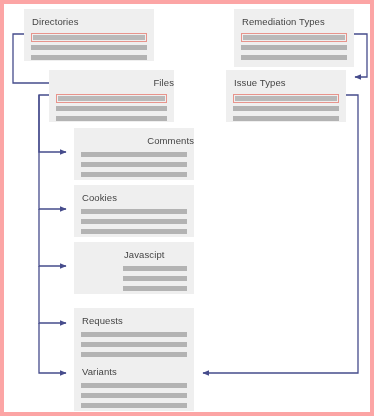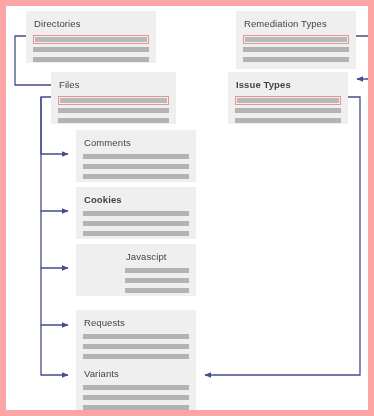--- a/index.html
+++ b/index.html
@@ -9,21 +9,21 @@
     background: #ffffff;
   }
   body {
     font-family: "Liberation Sans", sans-serif;
   }
   #canvas {
     position: relative;
     width: 374px;
     height: 416px;
     background: #ffffff;
-    border: 6px solid #fca5a5;
+    border: 4px solid #fca5a5;
     box-sizing: border-box;
     overflow: hidden;
   }
   #edges {
     position: absolute;
     left: 0;
     top: 0;
     width: 374px;
     height: 416px;
     pointer-events: none;
@@ -99,41 +99,41 @@
     <div class="node-title">Directories</div>
     <div class="node-rows">
       <div class="row key">
           <span class="keybar"></span>
         </div>
       <div class="row"></div>
       <div class="row"></div>
     </div>
   </div>
 
-  <div class="node" style="left:45px; top:66px; width:125px; height:52px;">
+  <div class="node" style="left:45px; top:66px; width:125px; height:52px;text-align:right;">
     <div class="node-title">Files</div>
     <div class="node-rows">
       <div class="row key">
           <span class="keybar"></span>
         </div>
       <div class="row"></div>
       <div class="row"></div>
     </div>
   </div>
 
-  <div class="node" style="left:70px; top:124px; width:120px; height:52px;">
+  <div class="node" style="left:70px; top:124px; width:120px; height:52px;text-align:right;">
     <div class="node-title">Comments</div>
     <div class="node-rows">
       <div class="row"></div>
       <div class="row"></div>
       <div class="row"></div>
     </div>
   </div>
 
-  <div class="node" style="left:70px; top:181px; width:120px; height:52px;font-weight:bold;">
+  <div class="node" style="left:70px; top:181px; width:120px; height:52px;">
     <div class="node-title">Cookies</div>
     <div class="node-rows">
       <div class="row"></div>
       <div class="row"></div>
       <div class="row"></div>
     </div>
   </div>
 
   <div class="node" style="left:70px; top:238px; width:120px; height:52px;padding-left:42px;">
     <div class="node-title">Javascipt</div>
@@ -166,21 +166,21 @@
     <div class="node-title">Remediation Types</div>
     <div class="node-rows">
       <div class="row key">
           <span class="keybar"></span>
         </div>
       <div class="row"></div>
       <div class="row"></div>
     </div>
   </div>
 
-  <div class="node" style="left:222px; top:66px; width:120px; height:52px;font-weight:bold;">
+  <div class="node" style="left:222px; top:66px; width:120px; height:52px;">
     <div class="node-title">Issue Types</div>
     <div class="node-rows">
       <div class="row key">
           <span class="keybar"></span>
         </div>
       <div class="row"></div>
       <div class="row"></div>
     </div>
   </div>
 

